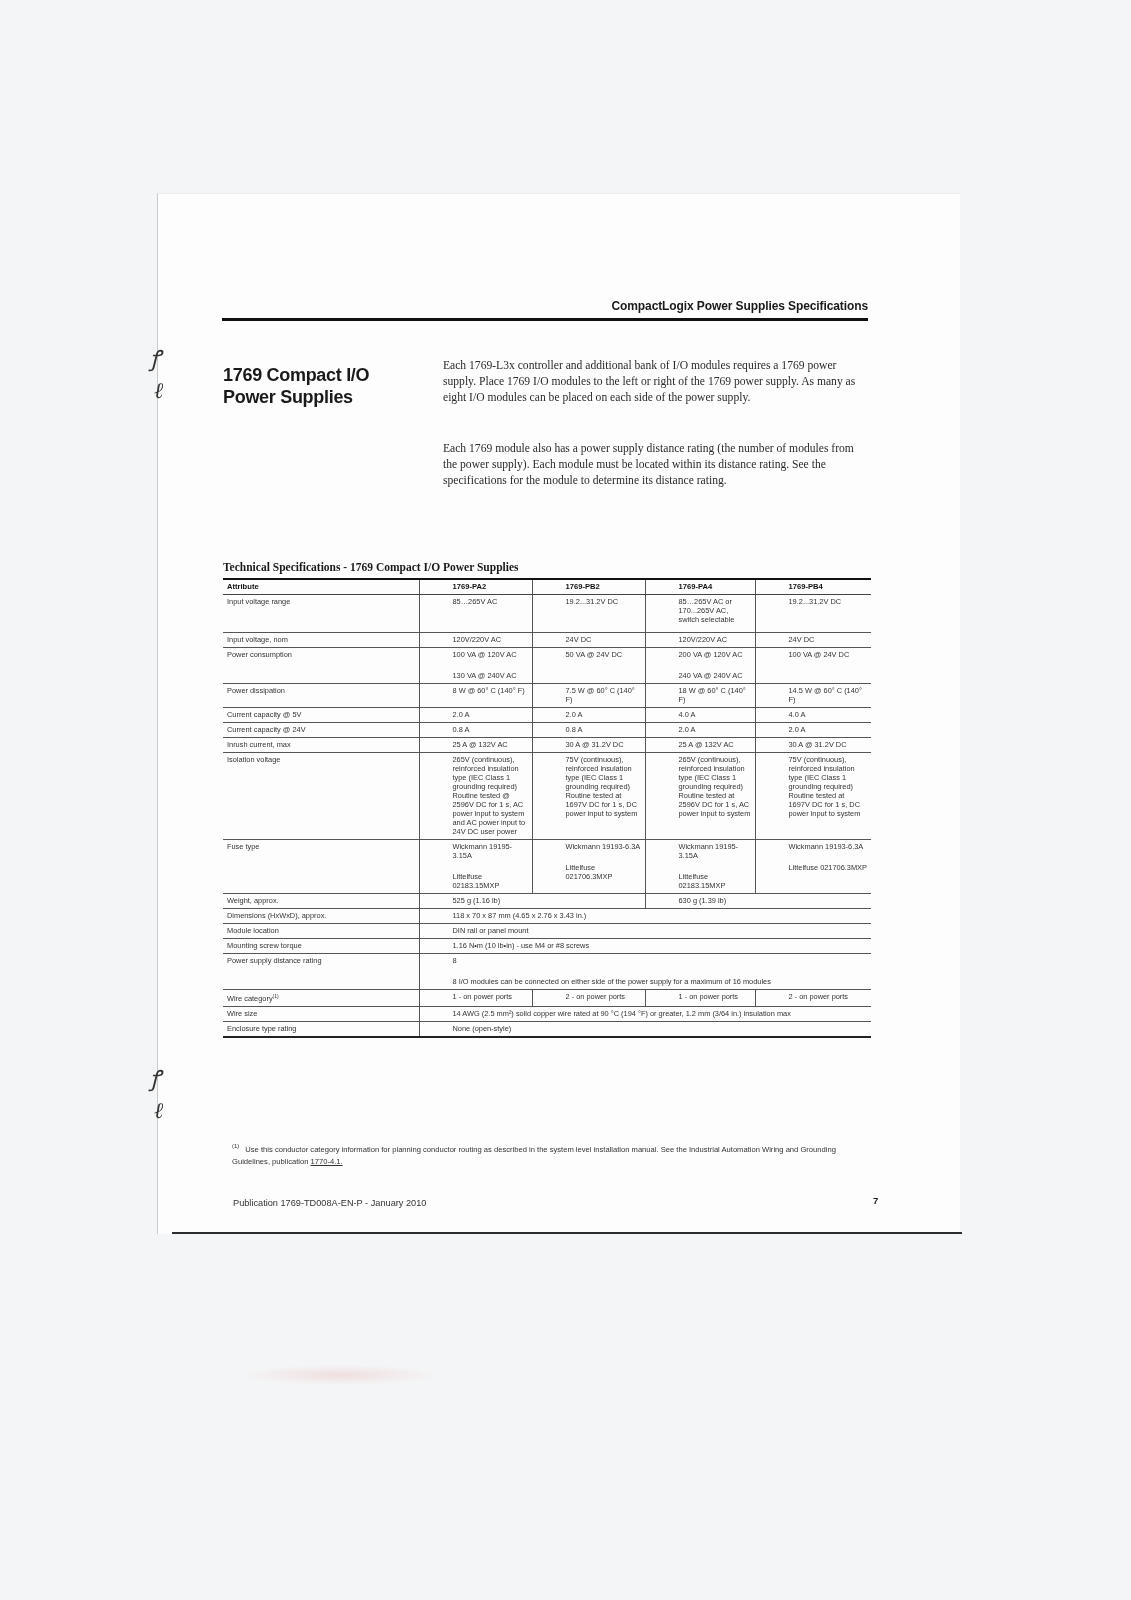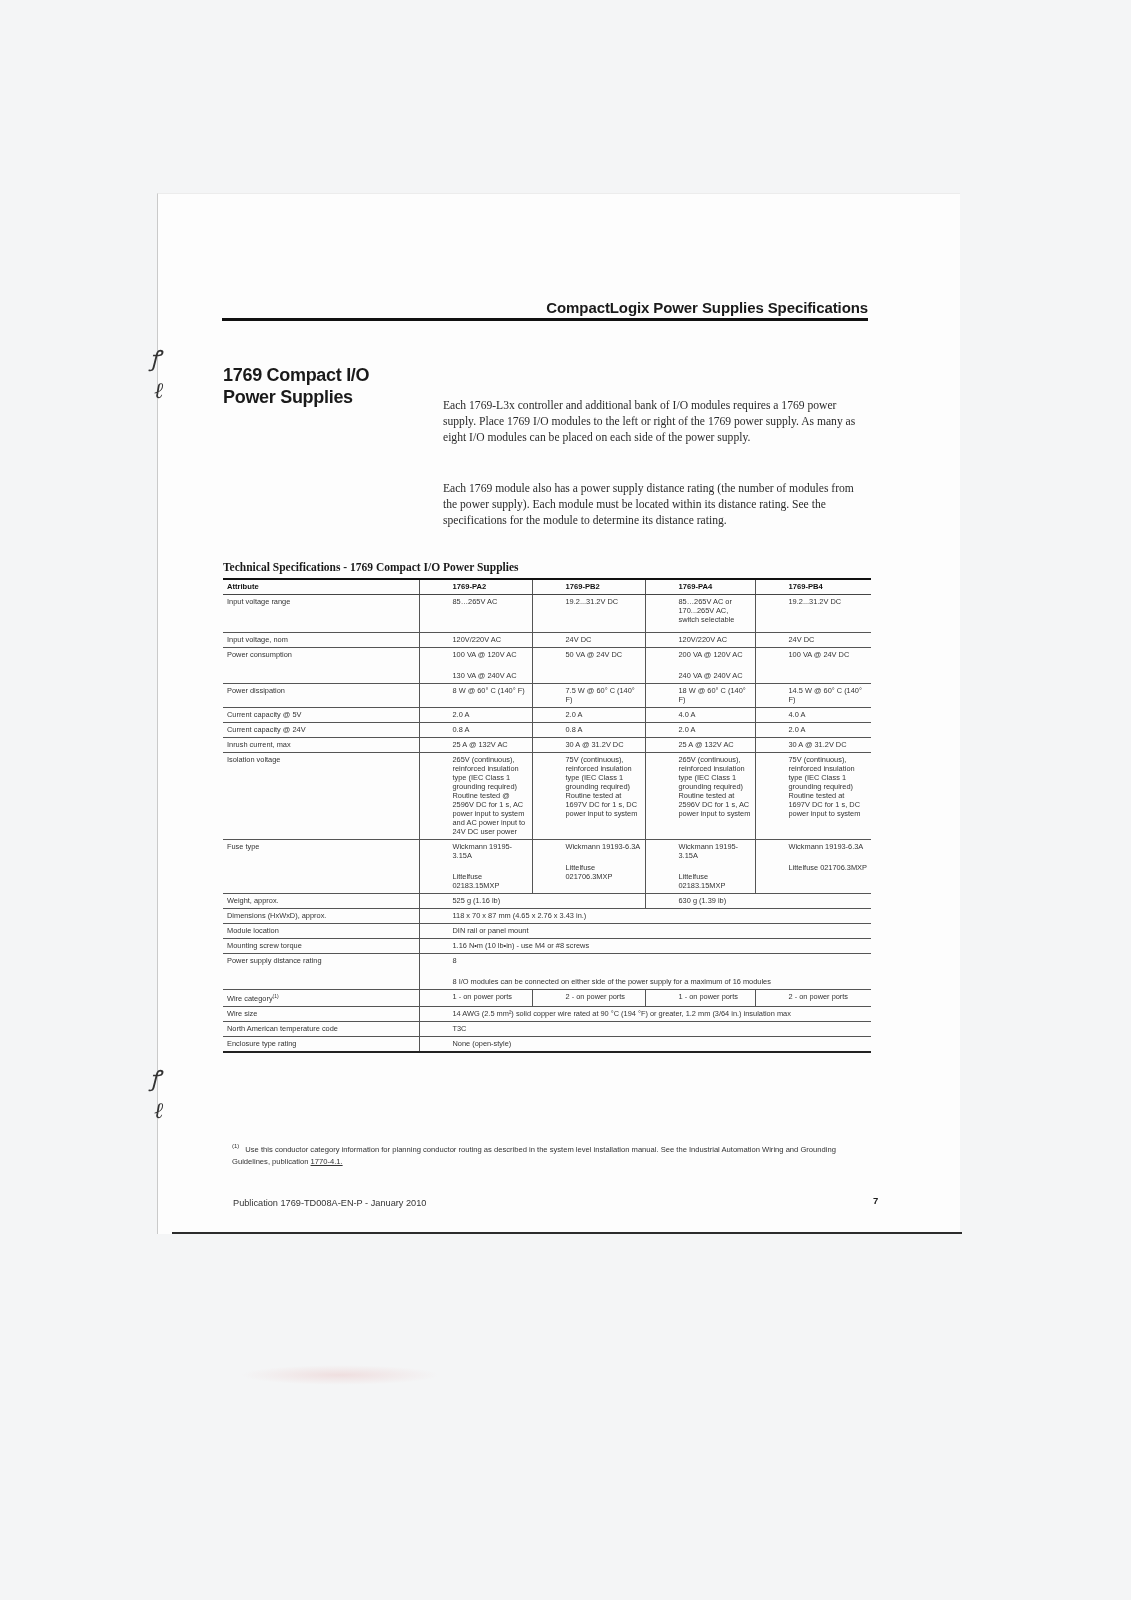--- a/index.html
+++ b/index.html
@@ -14,37 +14,37 @@
     background: #fdfdfd;
     border-left: 1px solid #cacaca;
     border-top: 1px solid #ececec;
   }
   .paper-base {
     position: absolute; left: 172px; top: 1232px; width: 790px; height: 2px;
     background: #2c2c2c;
   }
   .running-head {
     position: absolute; right: 263px; top: 299px;
-    font-size: 15px; font-weight: bold; letter-spacing: -0.1px;
+    font-size: 12px; font-weight: bold; letter-spacing: -0.1px;
     font-family: "Liberation Sans", sans-serif;
   }
   .head-rule {
     position: absolute; left: 222px; top: 318px; width: 646px; height: 3px;
     background: #111;
   }
   .section-title {
     position: absolute; left: 223px; top: 364px; width: 200px;
     font-size: 18px; font-weight: bold; line-height: 22px;
     font-family: "Liberation Sans", sans-serif;
     letter-spacing: -0.3px;
   }
   .body-text {
     position: absolute; left: 443px; width: 425px;
     font-family: "Liberation Serif", serif;
-    font-size: 11.6px; line-height: 15.8px; color: #2a2a2a; margin-top: 40px;
+    font-size: 11.6px; line-height: 15.8px; color: #2a2a2a;
   }
   .p1 { top: 358px; }
   .p2 { top: 441px; }
   .table-title {
     position: absolute; left: 223px; top: 561px;
     font-size: 11.5px; font-weight: bold;
     font-family: Liberation Serif, serif;
   }
   table.spec {
     position: absolute; left: 223px; top: 578px; width: 648px;
@@ -213,24 +213,20 @@
     <td>1 - on power ports</td>
     <td>2 - on power ports</td>
     <td>1 - on power ports</td>
     <td>2 - on power ports</td>
   </tr>
   <tr>
     <td>Wire size</td>
     <td colspan="4">14 AWG (2.5 mm²) solid copper wire rated at 90 °C (194 °F) or greater, 1.2 mm (3/64 in.) insulation max</td>
   </tr>
   <tr>
-    <td>North American temperature code</td>
-    <td colspan="4">T3C</td>
-  </tr>
-  <tr>
     <td>Enclosure type rating</td>
     <td colspan="4">None (open-style)</td>
   </tr>
 </tbody>
   </table>
 
 <div class="footnote">
   <sup>(1)</sup><span>Use this conductor category information for planning conductor routing as described in the system level installation manual. See the Industrial Automation Wiring and Grounding Guidelines, publication </span><span class="link">1770-4.1.</span>
 </div>
 

